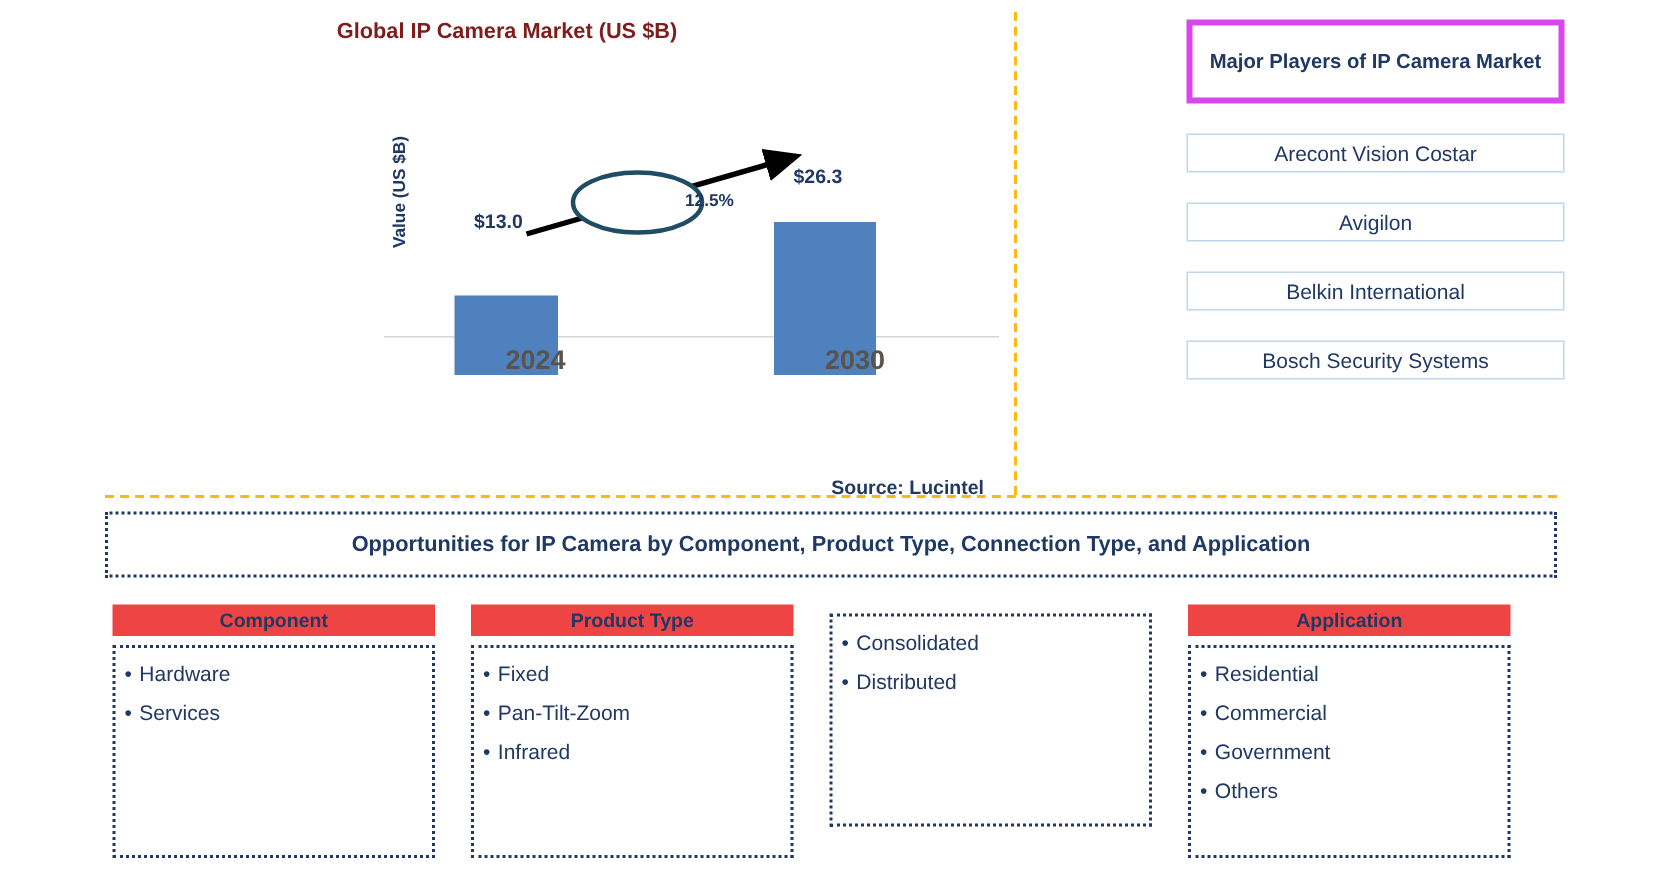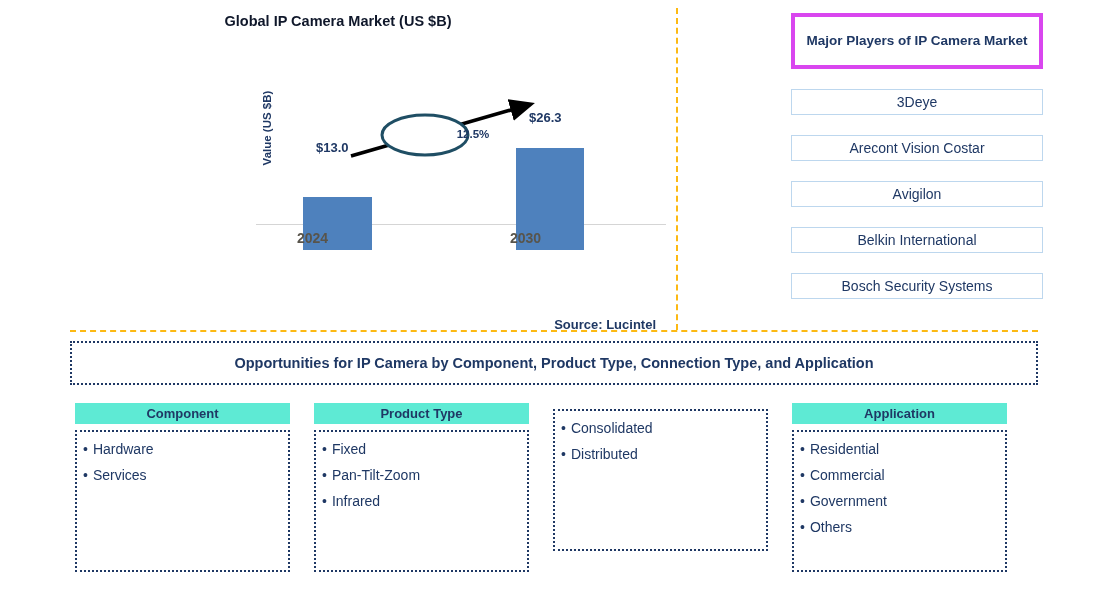--- a/index.html
+++ b/index.html
@@ -48,21 +48,21 @@
     height: 330px;
   }
   .chart-title {
     position: absolute;
     left: 0;
     top: 13px;
     width: 676px;
     text-align: center;
     font-size: 14.5px;
     font-weight: bold;
-    color: #0f172a;
+    color: #7f1d1d;
   }
   .chart-area {
     position: absolute;
     left: 236px;
     top: 80px;
     width: 430px;
     height: 170px;
   }
   .y-axis-label {
     position: absolute;
@@ -111,24 +111,24 @@
     left: 80px;
     top: 60px;
   }
   .bar-value-2 {
     left: 293px;
     top: 30px;
   }
   .x-label {
     position: absolute;
     top: 150px;
-    font-size: 14px;
+    font-size: 18px;
     font-weight: bold;
     color: #58544b;
-    text-align: left;
+    text-align: right;
     width: 80px;
   }
   .x-label-1 { left: 61px; }
   .x-label-2 { left: 274px; }
 
   .callout-svg {
     position: absolute;
     left: 0;
     top: 0;
     width: 430px;
@@ -214,21 +214,21 @@
     left: 75px;
     top: 403px;
     width: 958px;
     display: flex;
     gap: 24px;
   }
   .column {
     width: 215px;
   }
   .column-header {
-    background: #5eead4;
+    background: #ef4444;
     height: 21px;
     display: flex;
     align-items: center;
     justify-content: center;
     font-size: 13px;
     font-weight: bold;
     color: #1f3864;
   }
   .column-body {
     margin-top: 6px;
@@ -289,23 +289,20 @@
     <div class="source-note">Source: Lucintel</div>
   </div>
 
   <div class="divider-vertical"></div>
   <div class="divider-horizontal"></div>
 
   <div class="players-panel">
     <div class="players-header">Major Players of IP Camera Market</div>
 
     <div class="player-box">
-      <span>3Deye</span>
-    </div>
-    <div class="player-box">
       <span>Arecont Vision Costar</span>
     </div>
     <div class="player-box">
       <span>Avigilon</span>
     </div>
     <div class="player-box">
       <span>Belkin International</span>
     </div>
     <div class="player-box">
       <span>Bosch Security Systems</span>

